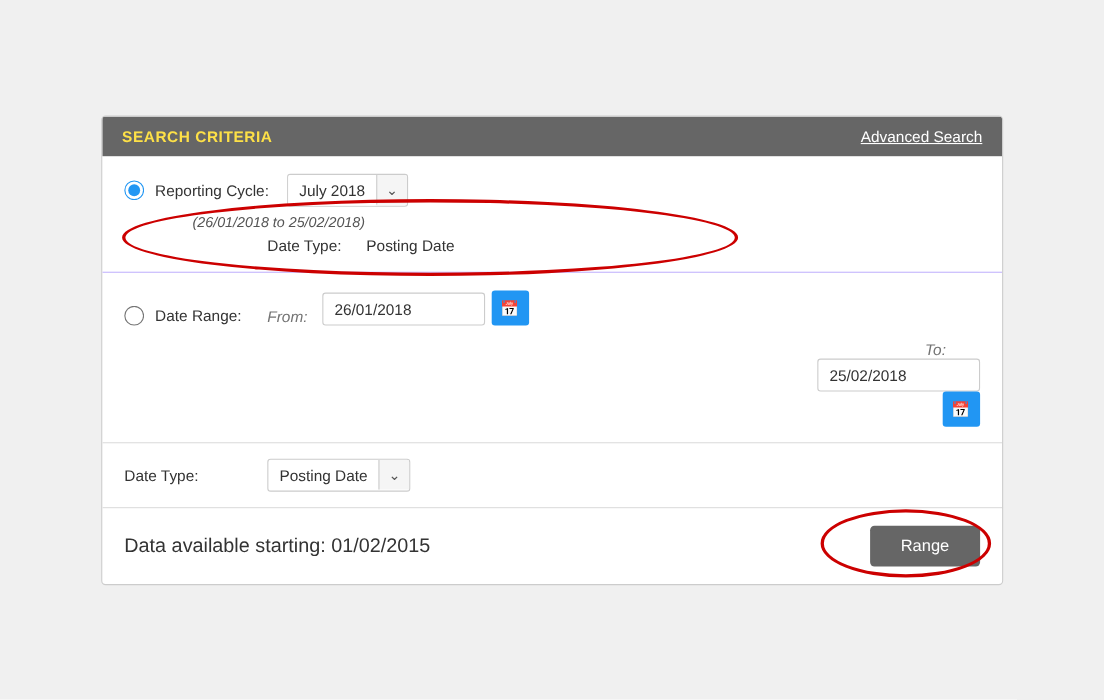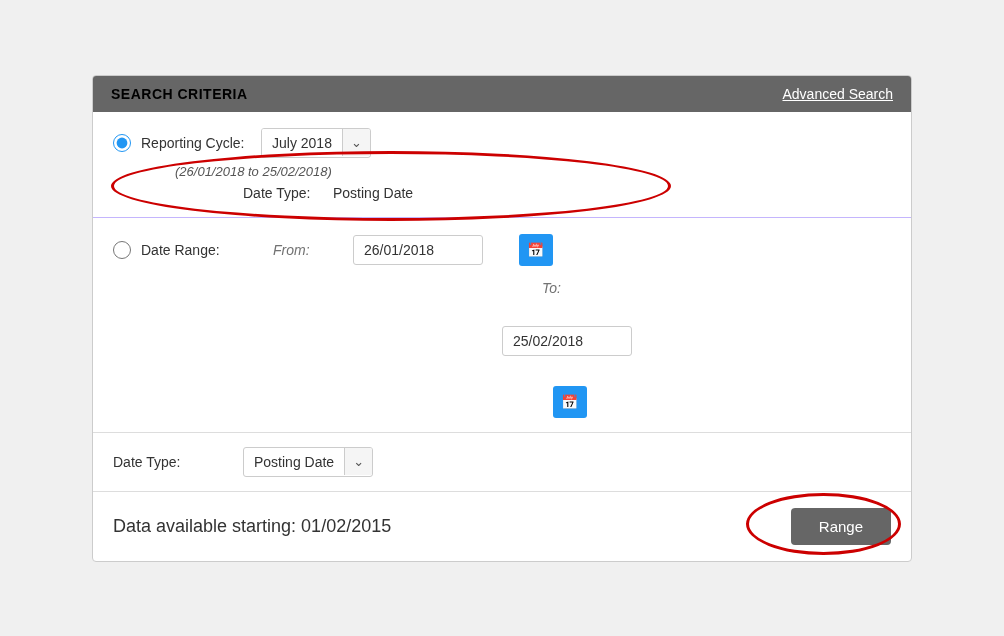--- a/index.html
+++ b/index.html
@@ -28,21 +28,21 @@
       padding: 10px 18px;
       display: flex;
       justify-content: space-between;
       align-items: center;
     }
 
     .panel-header-title {
       font-weight: bold;
       font-size: 14px;
       letter-spacing: 0.5px;
-      color: #000000;
+      color: #fde047;
     }
 
     .advanced-search-link {
       color: #fff;
       text-decoration: underline;
       cursor: pointer;
       font-size: 14px;
     }
 
     .section {
@@ -126,39 +126,38 @@
     }
 
     
     .date-range-section {
       padding: 16px 20px 10px 20px;
       border-bottom: 1px solid #ddd;
     }
 
     .date-range-row {
       display: flex;
-      align-items: center;
+      align-items: flex-end;
       margin-bottom: 14px;
-      gap: 30px;
     }
 
     .from-to-label {
       color: #737373;
       min-width: 50px;
       font-style: italic;
     }
 
     
     .date-input {
       border: 1px solid #ccc;
       border-radius: 3px;
       padding: 6px 10px;
       font-size: 14px;
       color: #333;
-      width: 130px;
+      width: 148px;
       background: #fff;
     }
 
     
     .calendar-btn {
       background: #2196F3;
       border: none;
       border-radius: 3px;
       padding: 5px 8px;
       margin-left: 6px;

